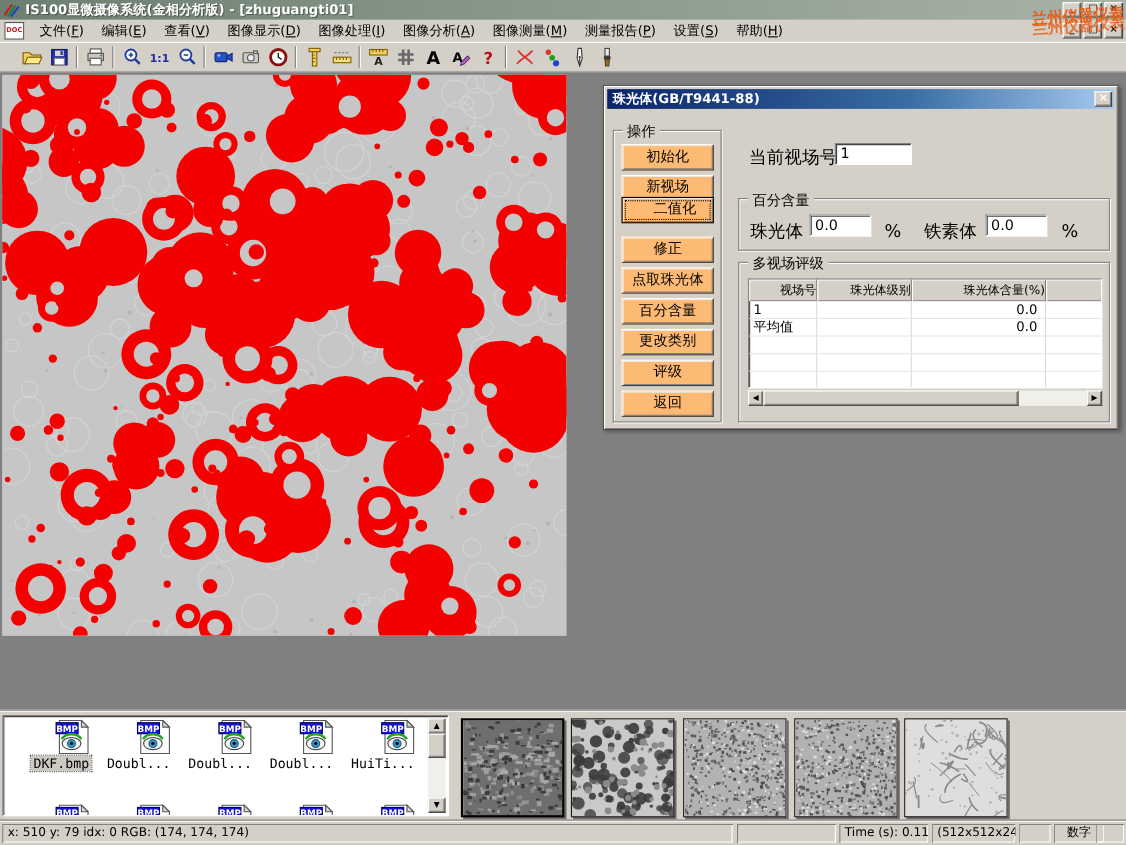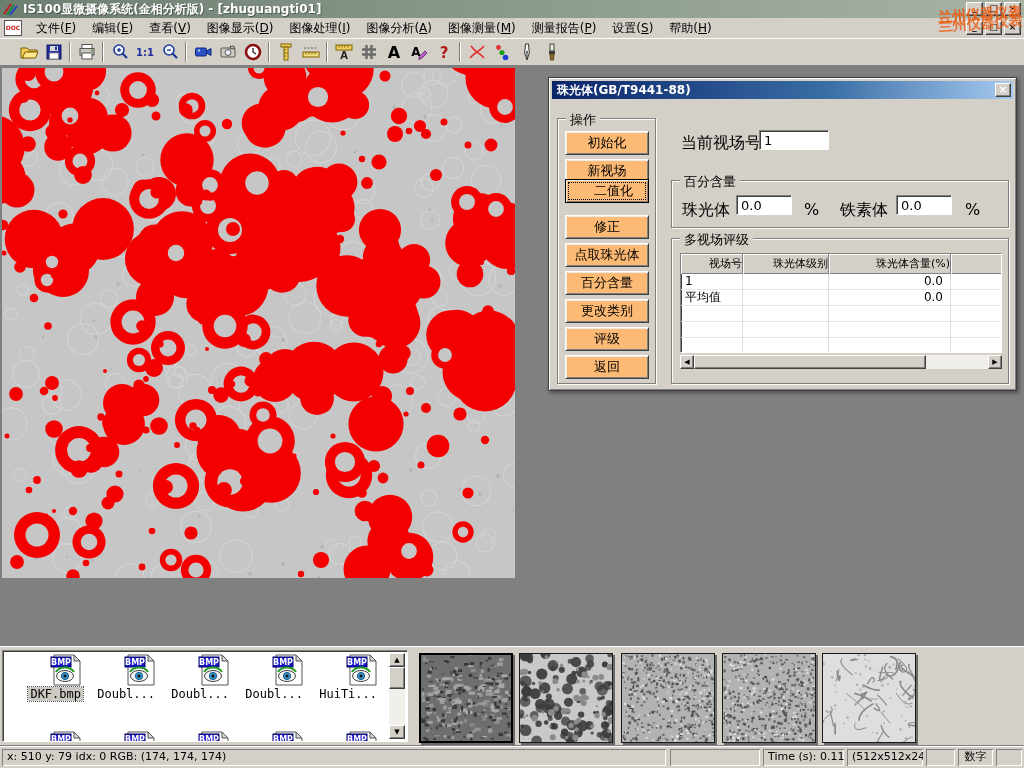--- a/index.html
+++ b/index.html
@@ -2702,15 +2702,15 @@
         </svg></div>
     </div>
 </div>
 
 <div class="statusbar">
   <div class="sb-panel" style="left:2px; width:664px;">x: 510 y: 79  idx: 0  RGB: (174, 174, 174)</div>
   <div class="sb-panel" style="left:670px; width:90px;"></div>
   <div class="sb-panel" style="left:763px; width:81px;">Time (s): 0.113</div>
   <div class="sb-panel" style="left:847px; width:76px;">(512x512x24)</div>
   <div class="sb-panel" style="left:926px; width:29px;"></div>
-  <div class="sb-panel" style="left:958px; width:35px; text-align:center;">数字</div>
+  <div class="sb-panel" style="left:958px; width:46px; text-align:center;">数字</div>
   <div class="sb-panel" style="left:996px; width:26px;"></div>
 </div>
 
 </body></html>

